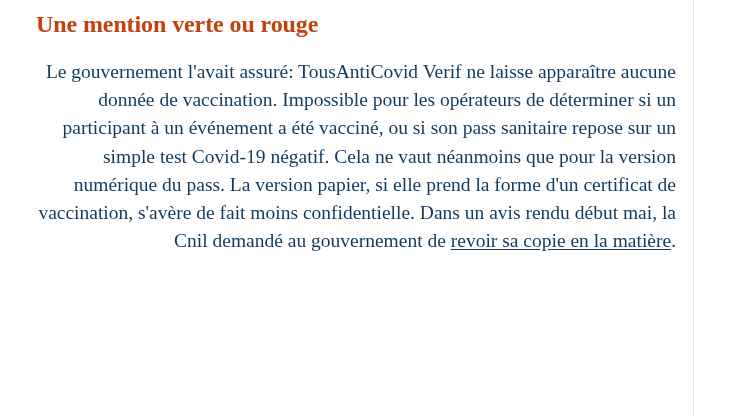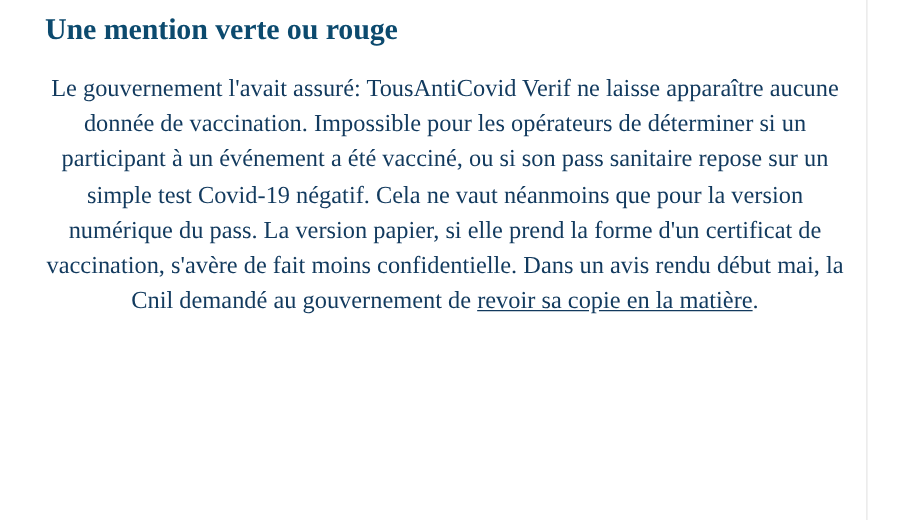--- a/index.html
+++ b/index.html
@@ -16,34 +16,34 @@
   .article {
     position: absolute;
     left: 36px;
     top: 0;
     width: 640px;
   }
   .heading {
     font-family: "Liberation Serif", serif;
     font-size: 24px;
     font-weight: bold;
-    color: #0c4a6e;
+    color: #c2410c;
     letter-spacing: -0.1px;
     margin: 0;
     padding-top: 9px;
     line-height: 30px;
   }
   .para {
     font-family: "Liberation Serif", serif;
     font-size: 19.5px;
     color: #123a5e;
     line-height: 28.2px;
     margin: 0;
     padding-top: 19px;
-    text-align: center;
+    text-align: right;
   }
   .para-2 {
     padding-top: 30px;
   }
   a.inline-link {
     color: #123a5e;
     text-decoration: underline;
     text-underline-offset: 2px;
   }
   .divider-right {

